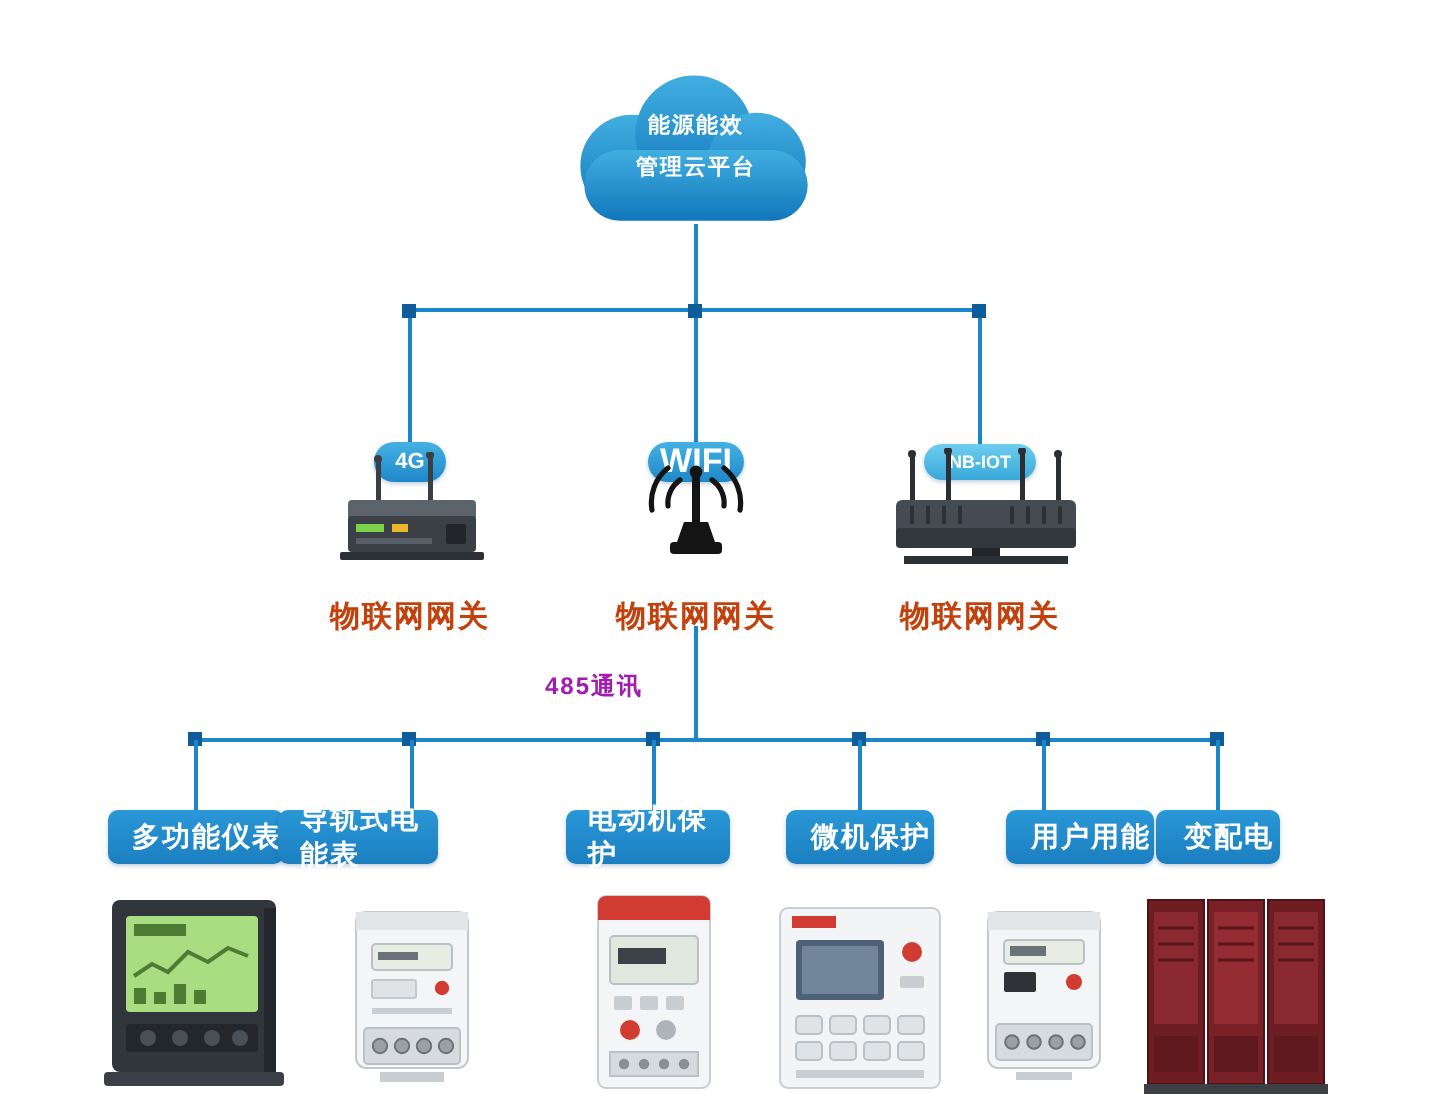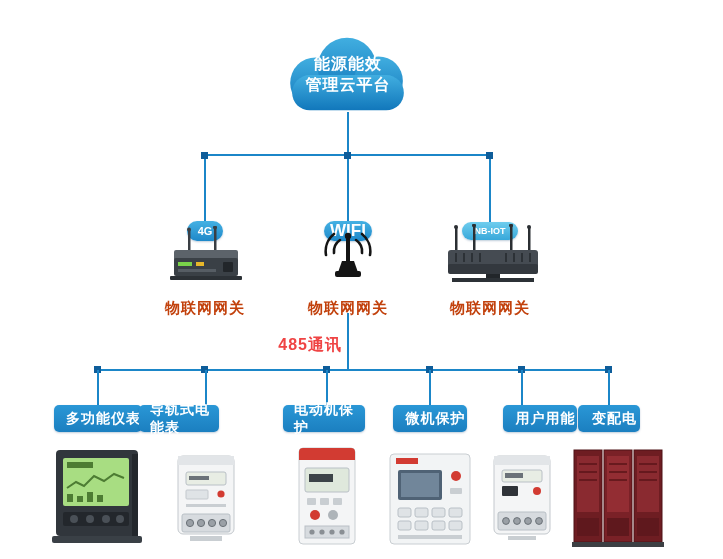--- a/index.html
+++ b/index.html
@@ -4,35 +4,35 @@
 <style>
   * { margin:0; padding:0; box-sizing:border-box; }
   body { background:#ffffff; font-family:"Liberation Sans", sans-serif; }
   .diagram { position:relative; width:723px; height:559px; background:#ffffff; margin:0 auto; overflow:hidden; }
 
   .line { position:absolute; background:#1b86c8; }
   .node { position:absolute; width:7px; height:7px; background:#0e5d9a; }
 
   .cloud-wrap { position:absolute; left:273px; top:28px; width:150px; height:98px; }
   .cloud-text { position:absolute; left:273px; top:53px; width:150px; text-align:center;
-                color:#ffffff; font-weight:bold; font-size:16px; line-height:21px; letter-spacing:1px; }
+                color:#ffffff; font-weight:bold; font-size:11px; line-height:21px; letter-spacing:1px; }
 
   .badge { position:absolute; color:#ffffff; font-weight:bold; display:flex; align-items:center;
            justify-content:center; border-radius:10px; background:linear-gradient(#45b1e3,#1e88c9);
            box-shadow:0 1px 2px rgba(0,60,110,.25);margin-top:44px; }
   .badge.b-4g   { left:187px; top:177px; width:36px; height:20px; font-size:11px; }
   .badge.b-wifi { left:324px; top:177px; width:48px; height:20px; font-size:17px; }
   .badge.b-nbiot{ left:462px; top:178px; width:56px; height:18px; font-size:9px;
                   background:linear-gradient(#6fcdee,#38a8da); }
 
   .gw-label { position:absolute; top:299px; height:20px; color:#c2410c; font-weight:bold;
               font-size:15px; text-align:center; letter-spacing:1px; }
 
-  .bus-label { position:absolute; left:252px; top:335px; width:90px; text-align:right;
-               color:#ef4444; font-weight:bold; font-size:16px; letter-spacing:1px; }
+  .bus-label { position:absolute; left:252px; top:335px; width:90px; text-align:center;
+               color:#a21caf; font-weight:bold; font-size:12px; letter-spacing:1px; }
 
   .cat-box { position:absolute; top:405px; height:27px; border-radius:5px; color:#ffffff;
              font-weight:bold; font-size:14px; letter-spacing:1px; display:flex; align-items:center;
              justify-content:center; background:linear-gradient(#2a97d6,#1b7fc0);
              box-shadow:0 1px 2px rgba(0,60,110,.25);padding-left:11px; }
 
   .dev { position:absolute; }
 </style>
 </head>
 <body>

